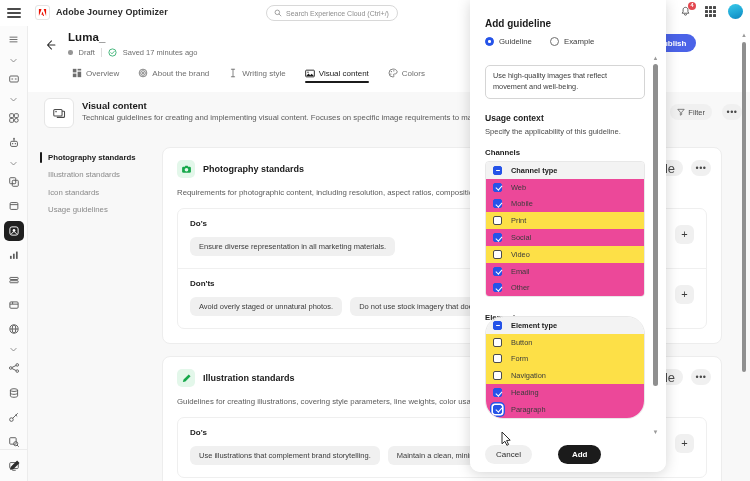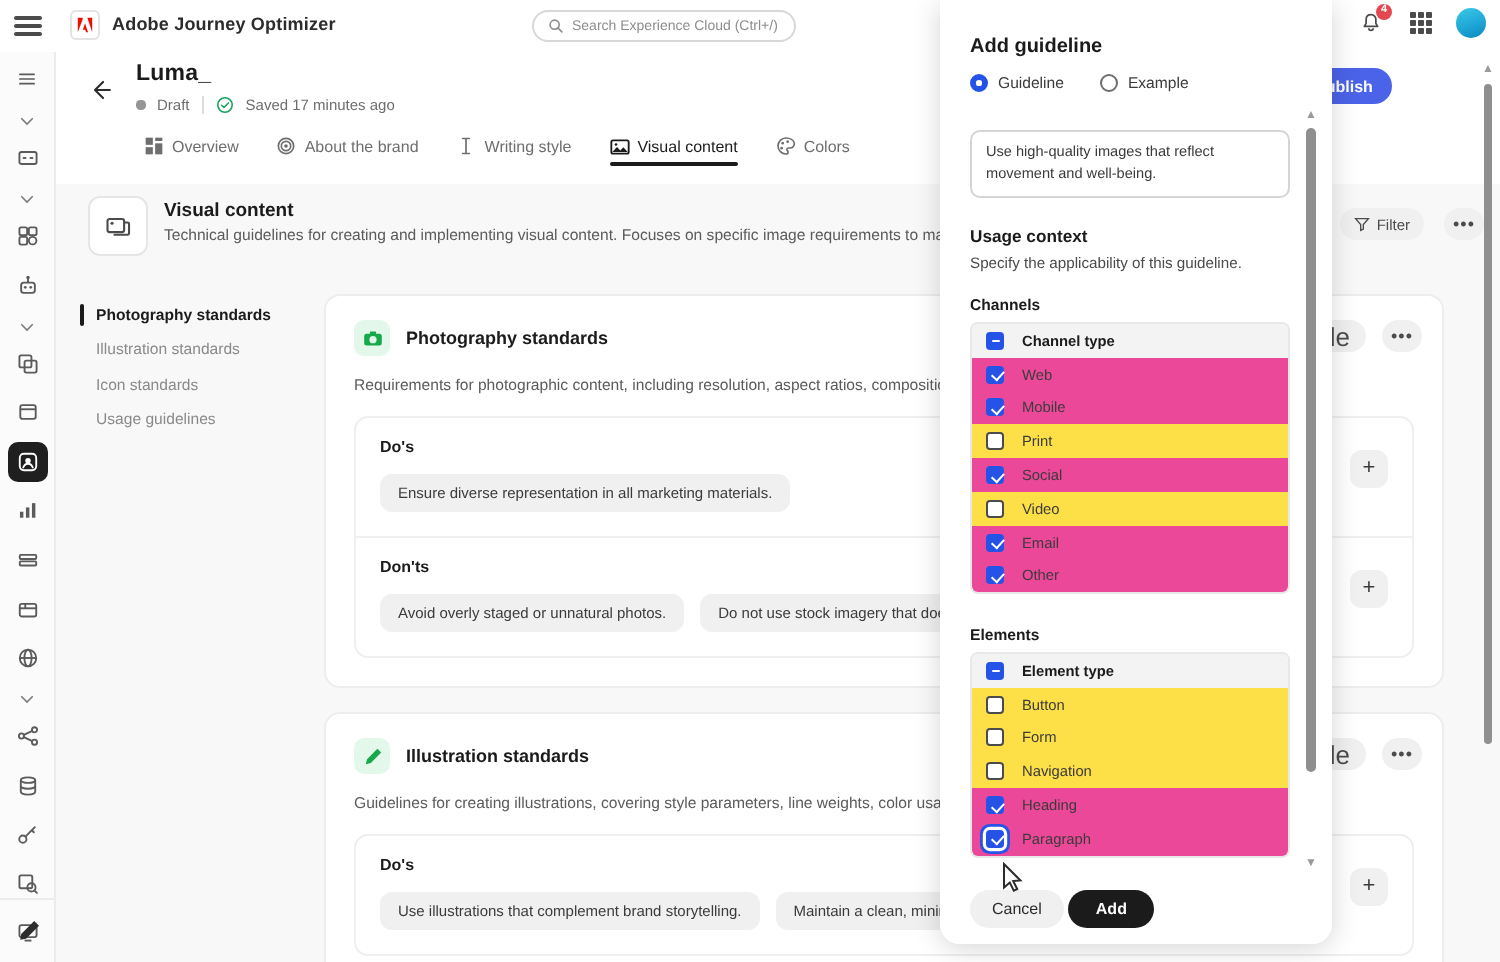--- a/index.html
+++ b/index.html
@@ -230,21 +230,21 @@
   .cb.focus { box-shadow:0 0 0 1.6px #fff, 0 0 0 3px #2553e8; }
 
   .modal-scrollbar { position:absolute; right:7px; top:55px; width:7px; height:381px; }
   .modal-scrollbar .arr { font-size:6px; color:#9a9a9a; text-align:center; line-height:7px; }
   .modal-scrollbar .thumb {
     position:absolute; left:1px; top:9px; width:4.5px; height:322px; background:#8f8f8f; border-radius:3px;
   }
 
   .modal-footer {
     position:absolute; left:0; bottom:0; width:196px; height:36px; background:#fff;
-    display:flex; align-items:center; padding-left:15px; gap:2px;
+    display:flex; align-items:center; padding-left:15px; gap:26px;
   }
   .btn-cancel {
     height:19px; padding:0 11px; border-radius:10px; background:#f0f0f0; color:#2c2c2c;
     font-size:8px; display:flex; align-items:center; justify-content:center; cursor:pointer; border:none;
   }
   .btn-add {
     height:19px; padding:0 14px; border-radius:10px; background:#1b1b1b; color:#fff;
     font-size:8px; font-weight:700; display:flex; align-items:center; justify-content:center; cursor:pointer; border:none;
   }
   .cursor-arrow { position:absolute; left:501px; top:431px; z-index:90; pointer-events:none; }
@@ -667,21 +667,21 @@
           <span class="cb on"></span>
           <span class="lab">Email</span>
         </div>
         <div class="trow sel">
           <span class="cb on"></span>
           <span class="lab">Other</span>
         </div>
       </div>
 
       <div class="m-h3" style="top:258px;">Elements</div>
-      <div class="tbl" style="top:271px;">
+      <div class="tbl" style="top:261px;border-radius:18px;">
         <div class="trow header">
           <span class="cb mixed"></span>
           <span class="lab">Element type</span>
         </div>
         <div class="trow">
           <span class="cb"></span>
           <span class="lab">Button</span>
         </div>
         <div class="trow">
           <span class="cb"></span>

